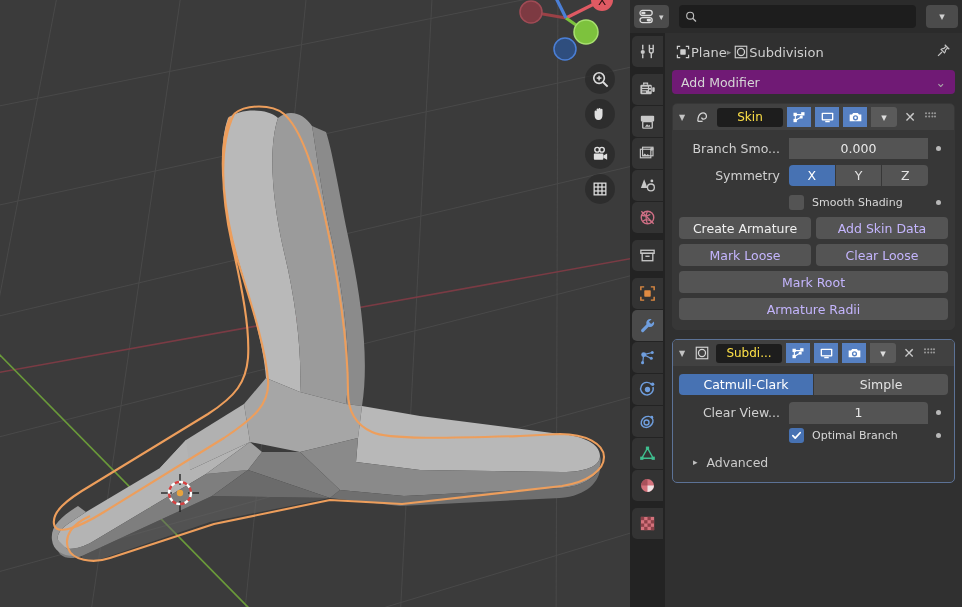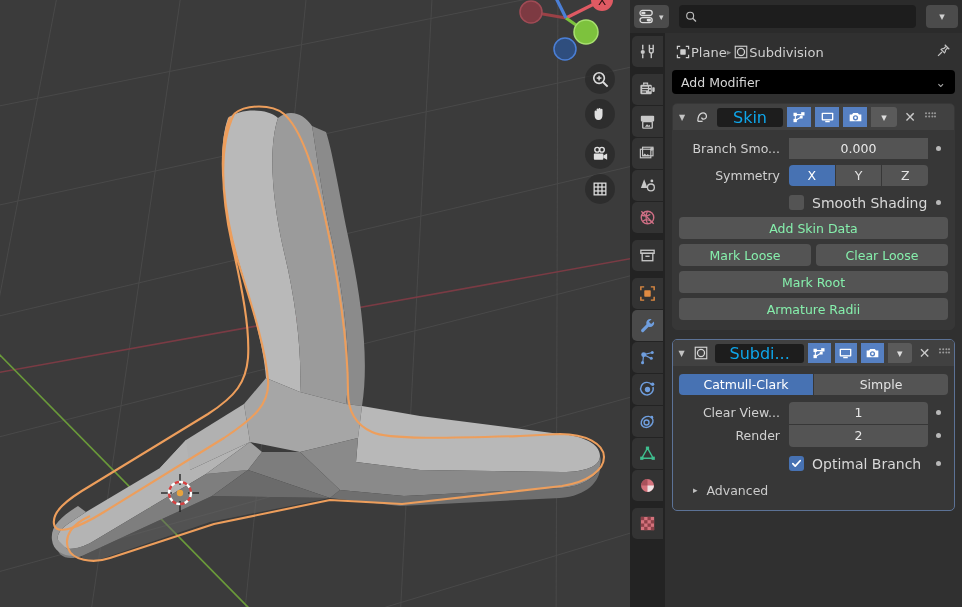--- a/index.html
+++ b/index.html
@@ -71,40 +71,40 @@
   }
 
   #breadcrumb {
     height:26px; display:flex; align-items:center; 
     padding:0 3px; color:#cfcfcf; font-size:13px;
   }
   .sep-arrow { color:#8a8a8a; font-size:9px; }
   #pin { margin-left:auto; }
 
   #add-modifier {
-    height:24px; margin-top:5px; background:#000000; border-radius:4px;
+    height:24px; margin-top:5px; background:#701a75; border-radius:4px;
     display:flex; align-items:center; padding:0 9px; color:#d6d6d6;
     font-size:12.5px;
   }
   #add-modifier .chev { margin-left:auto; color:#a8a8a8; }
 
   .mod-panel {
     margin-top:9px; background:#373737; border-radius:5px;
     border:1px solid #373737;
   }
   .mod-panel.active { border:1px solid #5c7296; }
   .mod-head {
     height:26px; display:flex; align-items:center; gap:4px;
     padding:0 4px 0 3px; background:#414141; border-radius:4px 4px 0 0;
   }
   .tri { width:12px; text-align:center; color:#c3c3c3; font-size:8px; }
   .mod-name {
     background:#1d1d1d; border-radius:3px; height:19px; min-width:66px;
     display:flex; align-items:center; justify-content:center;
-    padding:0 16px; color:#0ea5e9; font-size:16px;
+    padding:0 5px; color:#fde047; font-size:12px;
   }
   .tog {
     width:24px; height:20px; display:flex; align-items:center;
     justify-content:center; background:#5680c2;
   }
   .tog:first-of-type { border-radius:3px 0 0 3px; }
   .tog.dropdown { background:#5a5a5a; border-radius:0 3px 3px 0; width:26px; }
   .xbtn { width:18px; text-align:center; color:#c9c9c9; font-size:14px; }
   .grip { margin-left:1px; }
 
@@ -133,25 +133,25 @@
   }
   .seg:first-child { border-radius:4px 0 0 4px; }
   .seg:last-child { border-radius:0 4px 4px 0; }
   .seg.on { background:#4772b3; color:#ffffff; }
   .checkrow { display:flex; align-items:center; height:23px; margin-bottom:3px; }
   .cbox {
     width:15px; height:15px; border-radius:3px; background:#545454;
     margin-left:110px; display:flex; align-items:center; justify-content:center;
   }
   .cbox.on { background:#4772b3; }
-  .cbox-lbl { margin-left:8px; color:#d8d8d8; font-size:14px; }
+  .cbox-lbl { margin-left:8px; color:#d8d8d8; font-size:11px; }
   .opbtn {
     height:22px; background:#545454; border-radius:4px;
     display:flex; align-items:center; justify-content:center;
-    color:#86efac; font-size:12.5px;
+    color:#c4b5fd; font-size:12.5px;
   }
   .opbtn.lit { color:#f0f0f0; }
   .btn2 { display:flex; gap:5px; margin-bottom:5px; }
   .btn2 > .opbtn { flex:1; }
   .btnfull { margin-bottom:5px; }
   .adv {
     height:24px; display:flex; align-items:center; gap:9px;
     padding-left:14px; color:#cbcbcb; font-size:12.5px;
   }
 </style>
@@ -581,20 +581,21 @@
           </div>
           <div class="checkrow">
             <span class="cbox"></span>
             <span class="cbox-lbl">Smooth Shading</span>
             <span class="deco" style="margin-left:auto">
                 <i></i>
               </span>
           </div>
 
           <div class="btn2">
+            <span class="opbtn lit">Create Armature</span>
             <span class="opbtn">Add Skin Data</span>
           </div>
           <div class="btn2">
             <span class="opbtn">Mark Loose</span>
             <span class="opbtn">Clear Loose</span>
           </div>
           <div class="opbtn btnfull">Mark Root</div>
           <div class="opbtn btnfull" style="margin-bottom:1px">Armature Radii</div>
         </div>
       </div>
@@ -661,27 +662,20 @@
               <span class="seg">Simple</span>
             </span>
           </div>
           <div class="row" style="margin-bottom:0">
             <span class="lbl">Clear View...</span>
             <span class="field top">1</span>
             <span class="deco">
                 <i></i>
               </span>
           </div>
-          <div class="row" style="margin-bottom:5px">
-            <span class="lbl">Render</span>
-            <span class="field bot">2</span>
-            <span class="deco">
-                <i></i>
-              </span>
-          </div>
           <div class="checkrow">
             <span class="cbox on">
               <svg width="11" height="11" viewBox="0 0 12 12">
                 <path d="M2,6.2 L4.6,8.8 L10,3" fill="none" stroke="#ffffff" stroke-width="1.9" stroke-linecap="round" stroke-linejoin="round"></path>
               </svg>
             </span>
             <span class="cbox-lbl">Optimal Branch</span>
             <span class="deco" style="margin-left:auto">
                 <i></i>
               </span>

